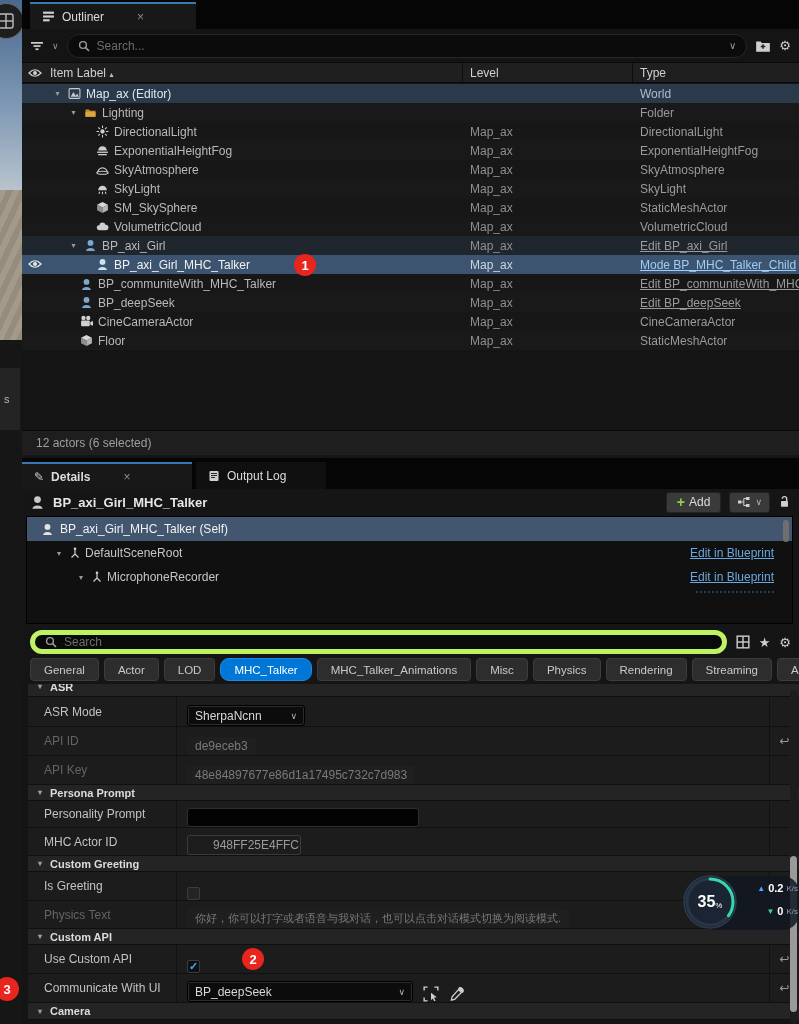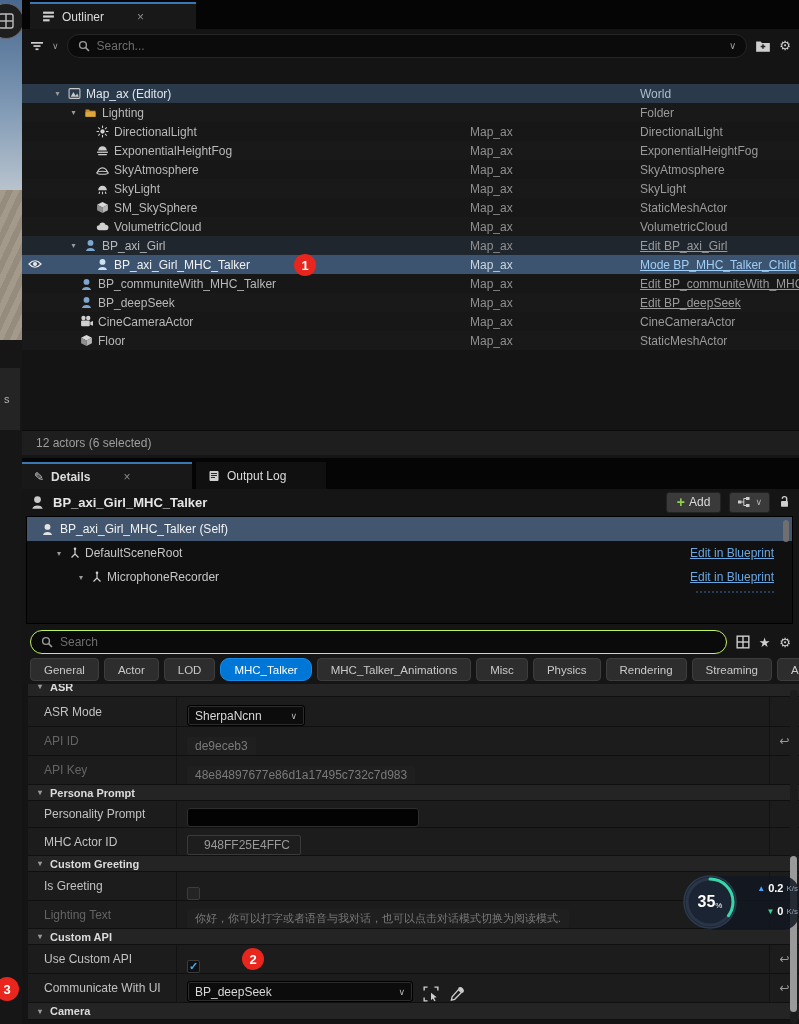--- a/index.html
+++ b/index.html
@@ -68,21 +68,21 @@
   .btn .plus { color:#8fd24a; font-weight:bold; font-size:14px; }
   .comps { position:absolute; left:4px; top:61px; width:767px; height:108px; background:#101010;
            border:1px solid #000; overflow:hidden; }
   .crow { position:relative; height:24px; display:flex; align-items:center; color:#c6c6c6; }
   .crow.sel { background:#42566f; color:#f2f2f2; }
   .crow .arr { color:#9a9a9a; font-size:8px; width:12px; text-align:center; }
   .crow .elink { position:absolute; right:18px; }
   .cscroll { position:absolute; right:3px; top:3px; width:6px; height:22px; border-radius:3px; background:#6f6f6f; }
   .dsearchrow { position:absolute; left:0; top:172px; width:100%; height:30px; display:flex;
                 align-items:center; gap:9px; padding:0 8px; }
-  .dsearch { flex:1; height:24px; background:#0a0a0a; border:1px solid #bef264; border-radius:12px;
+  .dsearch { flex:1; height:24px; background:#0a0a0a; border:5px solid #bef264; border-radius:12px;
              display:flex; align-items:center; gap:7px; padding:0 10px; color:#6e6e6e; }
   .ig { color:#cfcfcf; font-size:13px; }
   .cats { position:absolute; left:0; top:203px; width:100%; display:flex; gap:5px; padding:0 8px;
           flex-wrap:nowrap; }
   .cat { height:23px; background:#2d2d2d; border:1px solid #3d3d3d; border-radius:4px; color:#c9c9c9;
          display:flex; align-items:center; padding:4px 13px; font-size:11.5px; white-space:nowrap; }
   .cat.on { background:#0077d6; border-color:#1a8ae6; color:#fff;border-radius:9px; }
 
   
   .props { position:absolute; left:0; top:229px; width:100%; bottom:0; background:#141414;
@@ -99,21 +99,21 @@
                 align-items:flex-end; padding-left:10px; position:relative; }
   .prow .prev { width:30px; border-left:1px solid #121212; align-self:stretch; display:flex;
                 align-items:center; justify-content:center; color:#9a9a9a; }
   .prow.dis .plabel { color:#646464; }
   .dd { height:21px; background:#0c0c0c; border:1px solid #000; box-shadow:inset 0 0 0 1px #2c2c2c;
         border-radius:3px; display:flex; align-items:center; padding:0 7px; color:#d8d8d8; }
   .dd .chev { margin-left:auto; color:#b5b5b5; font-size:9px; padding-left:8px; }
   .ghostval { color:#7a7a7a; background:#1f1f1f; border-radius:2px; padding:2px 8px; }
   .txtinput { height:19px; background:#030303; border:1px solid #2e2e2e; border-radius:3px; }
   .valbox { height:20px; background:#1d1d1d; border:1px solid #3a3a3a; border-radius:2px; color:#9a9a9a;
-            display:flex; align-items:center; padding:0 16px; }
+            display:flex; align-items:center; padding:0 25px; }
   .cb { width:13px; height:13px; background:#101010; border:1px solid #3c3c3c; border-radius:2px;
         display:flex; align-items:center; justify-content:center; font-size:11px; color:#3fa9f5;
         font-weight:bold; }
   .badge { position:absolute; width:22px; height:22px; border-radius:50%; background:#e8261d;
            color:#fff; font-weight:bold; font-size:13px; display:flex; align-items:center;
            justify-content:center; z-index:40; }
 
   
   .gauge { position:absolute; left:660px; top:872px; width:139px; height:62px; z-index:50; }
   .gauge .pillbg { position:absolute; left:40px; top:4px; width:99px; height:54px; border-radius:16px;
@@ -180,20 +180,36 @@
         <span>Search...</span>
         <span class="chev">∨</span>
       </div>
       <svg width="16" height="14" viewBox="0 0 14 12">
         <path d="M1 2 h4 l1 1.3 H13 v7.7 H1 z" fill="#cfcfcf"></path>
           <path d="M7 4.5 v4 M5 6.5 h4" stroke="#222" stroke-width="1.3"></path>
       </svg>
       <span class="ig" style="font-family:'DejaVu Sans',sans-serif;">⚙</span>
     </div>
 
+    <div class="colhead">
+      <span class="eyecell" style="top:5px;">
+        <svg width="14" height="10" viewBox="0 0 14 10">
+            <path d="M1 5 Q7 -1.5 13 5 Q7 11.5 1 5 z" fill="none" stroke="#cfcfcf" stroke-width="1.2"></path>
+            <circle cx="7" cy="5" r="2" fill="#cfcfcf"></circle>
+          </svg>
+      </span>
+      <span class="abs" style="left:28px;top:3px;">
+        <span>Item Label</span>
+        <span style="font-size:8px;color:#bdbdbd;">▴</span>
+      </span>
+      <span class="abs" style="left:448px;top:3px;">Level</span>
+      <span class="abs" style="left:618px;top:3px;">Type</span>
+      <span class="divv" style="left:440px;"></span>
+      <span class="divv" style="left:610px;"></span>
+    </div>
 
     <div class="rows">
 
       <div class="orow hl0">
         <div class="lbl" style="padding-left:30px;">
           <span class="arr">▾</span>
           <svg width="13" height="13" viewBox="0 0 12 12">
               <rect x="1" y="1.5" width="10" height="9" rx="1" fill="none" stroke="#c9c9c9"></rect>
               <path d="M2.5 9 L5 4.5 L7 8 L8.5 6 L10 9 z" fill="#c9c9c9"></path>
             </svg>
@@ -574,21 +590,21 @@
 
       <div class="prow" style="height:29px;">
         <div class="plabel">Is Greeting</div>
         <div class="pval">
             <div class="cb" style="background:#242424;border-color:#3c3c3c;"></div>
           </div>
         <div class="prev"></div>
       </div>
 
       <div class="prow dis" style="height:28px;">
-        <div class="plabel">Lighting Text</div>
+        <div class="plabel">Physics Text</div>
         <div class="pval">
             <span class="ghostval" style="font-size:11px;max-width:390px;white-space:nowrap;overflow:hidden;">你好，你可以打字或者语音与我对话，也可以点击对话模式切换为阅读模式.</span>
           </div>
         <div class="prev"></div>
       </div>
 
       <div class="sect">
         <span class="arr">▾</span>
         <span>Custom API</span>
       </div>

